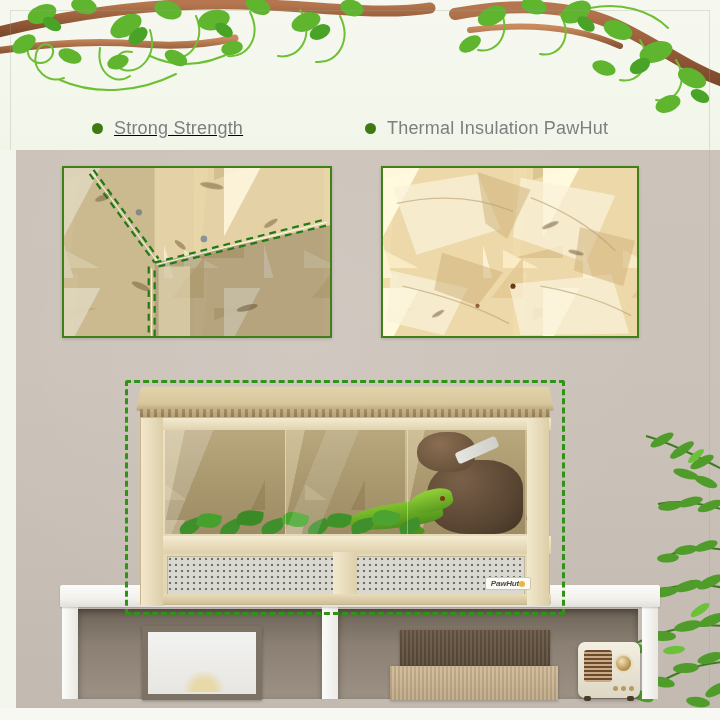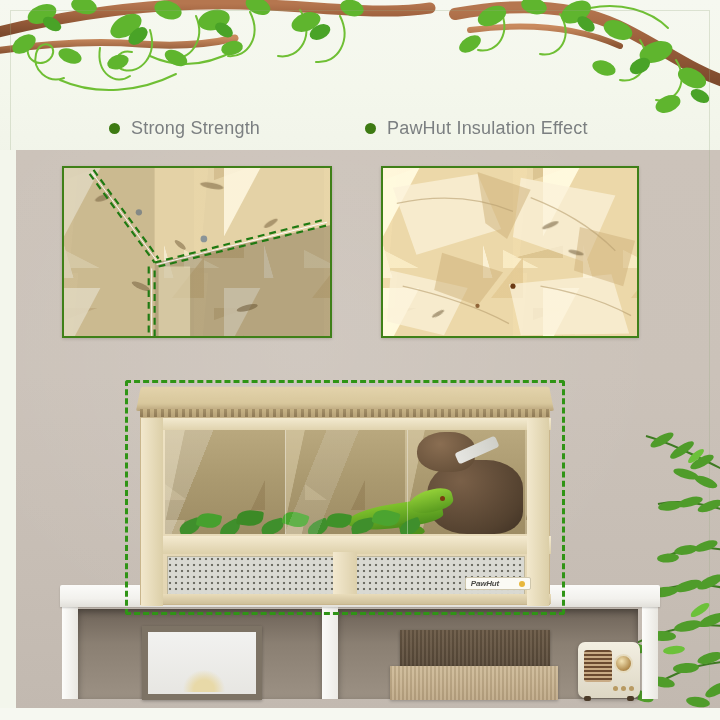--- a/index.html
+++ b/index.html
@@ -41,21 +41,21 @@
   .bullets { position:absolute; left:0; top:118px; width:720px; height:30px; }
   .bullet { position:absolute; display:flex; align-items:center; gap:11px; }
   .bullet .dot {
     width:11px; height:11px; border-radius:50%;
     background:#3d7a12; flex:0 0 auto;
   }
   .bullet .btxt {
     font-size:18px; color:#7b7f81; font-weight:400;
     white-space:nowrap; letter-spacing:.2px;
   }
-  #bullet-0 { left:109px; top:0; }
+  #bullet-0 { left:92px; top:0;text-decoration:underline; }
   #bullet-1 { left:365px; top:0; }
 
   
   .scene {
     position:absolute; left:0; top:150px; width:720px; height:560px;
     background:
       linear-gradient(180deg,#ccc3ba 0%, #cbc2b9 40%, #c6bdb4 78%, #c2b9b0 100%);
     overflow:hidden;
   }
   .scene-leftedge {
@@ -332,21 +332,21 @@
     position:absolute; right:18px; bottom:14px;
     background:#fbfaf4;
     border:1px solid #cfc7ad;
     padding:1px 5px;
     border-radius:2px;
     font-size:8px;
     font-style:italic;
     font-weight:bold;
     color:#4a4a46;
     letter-spacing:-.2px;
-    display:flex; align-items:center; gap:20px;
+    display:flex; align-items:center; gap:0;
     z-index:34;
   }
   .brand-badge .paw {
     width:6px;height:6px;border-radius:50%;
     background:#e8b73c; display:inline-block;
   }
 
   
   .houseplant {
     position:absolute; right:-6px; top:200px; width:120px; height:360px;
@@ -432,21 +432,21 @@
   </svg>
 
 
   <div class="bullets">
     <div class="bullet" id="bullet-0">
       <span class="dot"></span>
       <span class="btxt">Strong Strength</span>
     </div>
     <div class="bullet" id="bullet-1">
       <span class="dot"></span>
-      <span class="btxt">PawHut Insulation Effect</span>
+      <span class="btxt">Thermal Insulation PawHut</span>
     </div>
   </div>
 
   <div class="scene">
     <div class="wall-shade"></div>
 
     <svg class="houseplant" viewBox="0 0 120 360">
       <g stroke="#3e7a22" stroke-width="2" fill="none">
         <path d="M118,120 C86,104 62,92 40,86"></path>
         <path d="M118,160 C92,152 70,150 52,154"></path>

